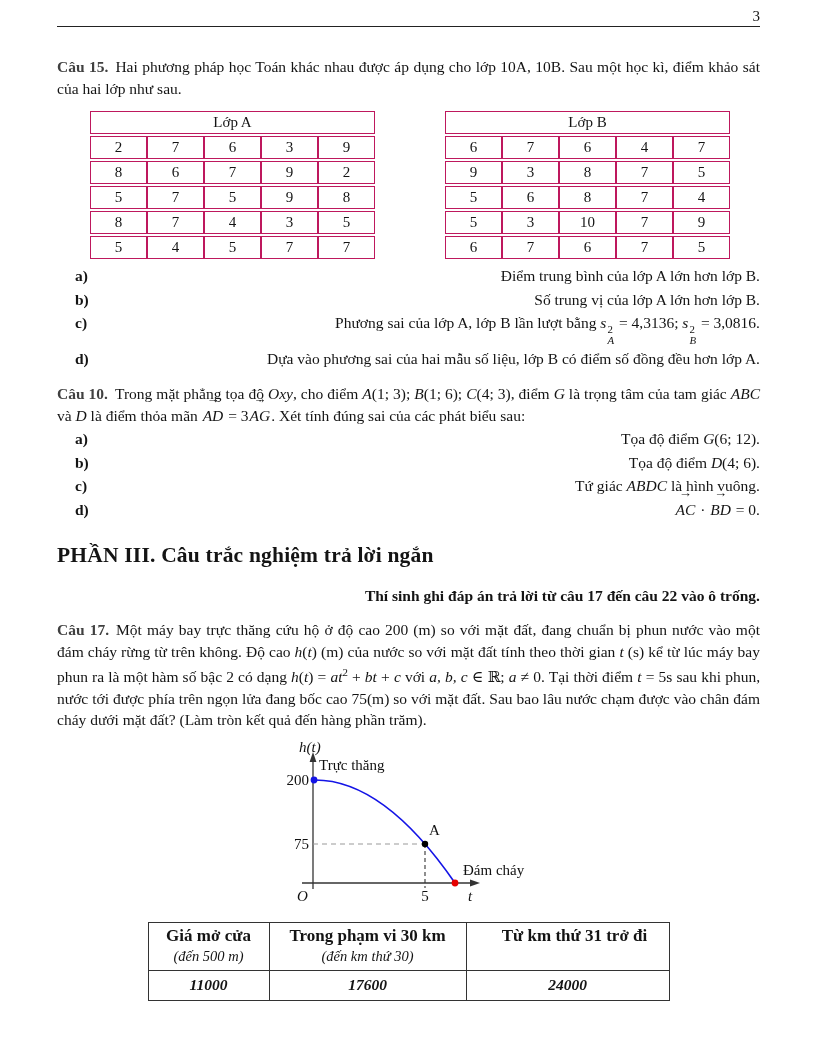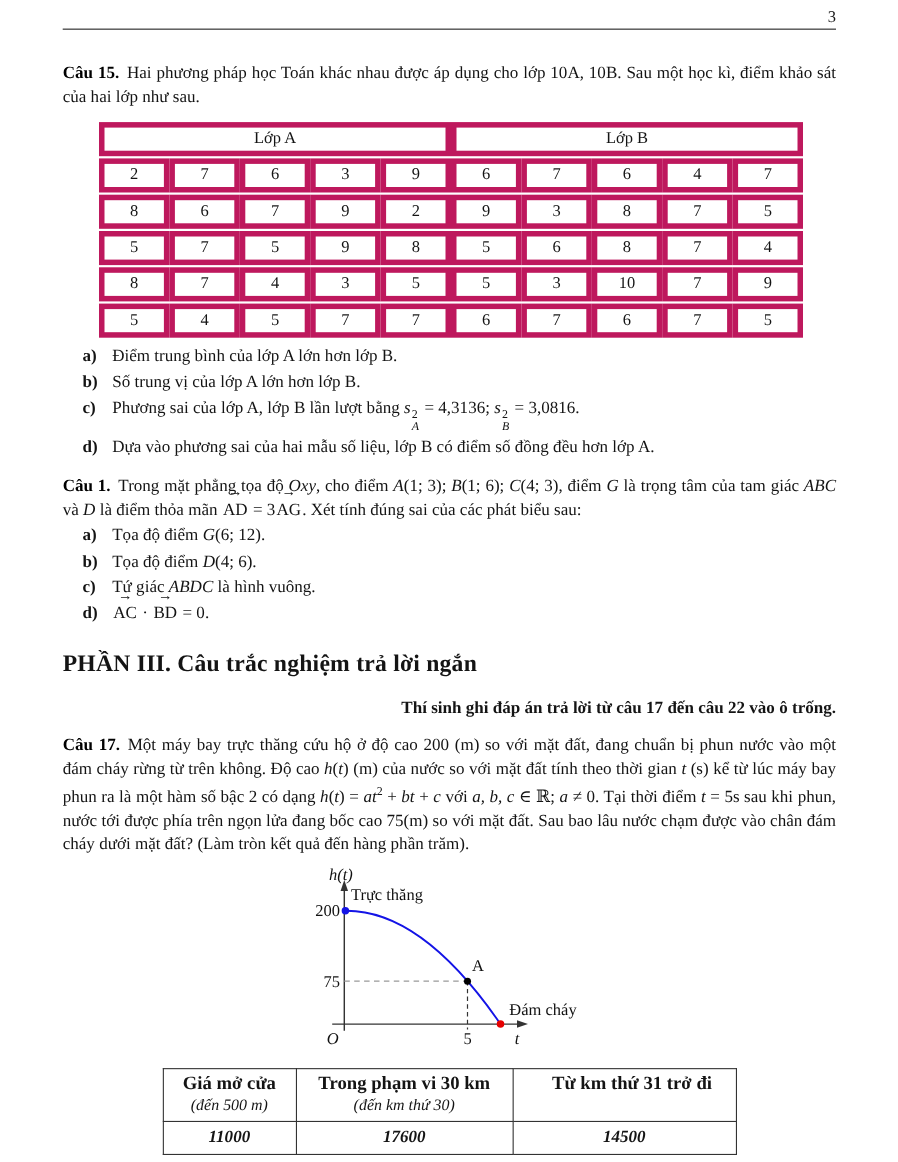--- a/index.html
+++ b/index.html
@@ -6,30 +6,30 @@
   body{width:816px;height:1056px;font-family:"Liberation Serif","DejaVu Serif",serif;
        font-size:15.5px;color:#141414;overflow:hidden;}
   .page{position:relative;width:816px;height:1056px;box-sizing:border-box;
         padding:8px 56px 0 57px;}
   .pagenum{text-align:right;font-size:15px;line-height:16px;}
   .rule{border-top:1.7px solid #222;margin-top:2px;}
 
   p{margin:0;}
   .q{margin-top:13px;text-align:justify;line-height:21.5px;}
   .q.first{margin-top:29px;}
-  .qlabel{color:#000000;font-weight:bold;margin-right:7px;}
+  .qlabel{color:#404040;font-weight:bold;margin-right:7px;}
   .intro{margin-top:7px;line-height:21.5px;}
   .items{margin-top:2px;}
   .item{display:flex;margin:1px 0 1px 18px;line-height:22.5px;}
   .ikey{font-weight:bold;min-width:27px;}
-  .itext{flex:1;text-align:left;}
+  .itext{flex:1;text-align:right;}
 
   .score-tables{display:flex;justify-content:space-between;margin:10px 30px 4px 33px;}
   table.score{border-collapse:separate;border-spacing:0 2px;}
-  .score th,.score td{border:5px solid #be185d;text-align:center;font-weight:normal;
+  .score th,.score td{border:1px solid #be185d;text-align:center;font-weight:normal;
         font-size:15px;width:55px;height:21px;line-height:21px;padding:0;}
 
   h1.part3{font-size:21.5px;margin:22px 0 0 0;font-weight:bold;letter-spacing:.2px;}
   .note{font-weight:bold;margin:17px 0 0 18px;line-height:21px;text-align:right;}
 
   .graph-wrap{margin:6px 0 2px 200px;width:310px;}
   svg text{font-family:"Liberation Serif","DejaVu Serif",serif;font-size:15px;fill:#111;}
   svg .it{font-style:italic;}
   .axis{stroke:#333;stroke-width:1.3;}
   .curve{fill:none;stroke:#1414e6;stroke-width:1.7;}
@@ -41,21 +41,21 @@
   .fare .c1{width:100px;}.fare .c2{width:176px;}.fare .c3{width:168px;padding-left:24px;}
   .fh{font-weight:bold;font-size:17px;line-height:21px;}
   .fs{font-style:italic;font-size:14.5px;line-height:20px;min-height:20px;}
   .fp{font-weight:bold;font-size:15.5px;line-height:22px;margin-top:1px;font-style:italic;}
 
   
   sup{font-size:0.7em;}
   .ss{display:inline-flex;flex-direction:column;align-items:flex-start;
       font-size:0.7em;line-height:1.05;vertical-align:-0.45em;margin:0 1px;}
   .ss .ss-sub{font-style:italic;}
-  .vec{display:inline-block;position:relative;padding:0 1px;}
+  .vec{display:inline-block;position:relative;font-style:italic;padding:0 1px;}
   .vec::after{content:"\2192";position:absolute;left:0;right:0;top:-0.95em;
       font-size:0.85em;text-align:center;font-style:normal;line-height:1;}
 </style>
 </head>
 <body>
 
 <div class="page">
 
   <div class="pagenum">3</div>
   <div class="rule"></div>
@@ -171,21 +171,21 @@
             <span class="ss-sup">2</span>
             <span class="ss-sub">B</span>
           </span> = 3,0816.</span>
       </div>
     <div class="item">
         <span class="ikey">d)</span>
         <span class="itext">Dựa vào phương sai của hai mẫu số liệu, lớp B có điểm số đồng đều hơn lớp A.</span>
       </div>
   </div>
 
-  <p class="q"><span class="qlabel">Câu 1.</span><span>Trong mặt phẳng tọa độ <i>Oxy</i>, cho điểm <i>A</i>(1; 3); <i>B</i>(1; 6); <i>C</i>(4; 3), điểm <i>G</i> là trọng tâm của tam giác <i>ABC</i> và <i>D</i> là điểm thỏa mãn <span class="vec">AD</span> = 3<span class="vec">AG</span>. Xét tính đúng sai của các phát biểu sau:</span></p>
+  <p class="q"><span class="qlabel">Câu 10.</span><span>Trong mặt phẳng tọa độ <i>Oxy</i>, cho điểm <i>A</i>(1; 3); <i>B</i>(1; 6); <i>C</i>(4; 3), điểm <i>G</i> là trọng tâm của tam giác <i>ABC</i> và <i>D</i> là điểm thỏa mãn <span class="vec">AD</span> = 3<span class="vec">AG</span>. Xét tính đúng sai của các phát biểu sau:</span></p>
   <div class="items">
     <div class="item">
         <span class="ikey">a)</span>
         <span class="itext">Tọa độ điểm <i>G</i>(6; 12).</span>
       </div>
     <div class="item">
         <span class="ikey">b)</span>
         <span class="itext">Tọa độ điểm <i>D</i>(4; 6).</span>
       </div>
     <div class="item">
@@ -247,20 +247,20 @@
     <tr>
       <td>
         <div class="fp">11000</div>
 
       </td>
       <td>
         <div class="fp">17600</div>
 
       </td>
       <td>
-        <div class="fp">14500</div>
+        <div class="fp">24000</div>
 
       </td>
     </tr>
   </tbody>
     </table>
 
 </div>
 
 </body></html>

